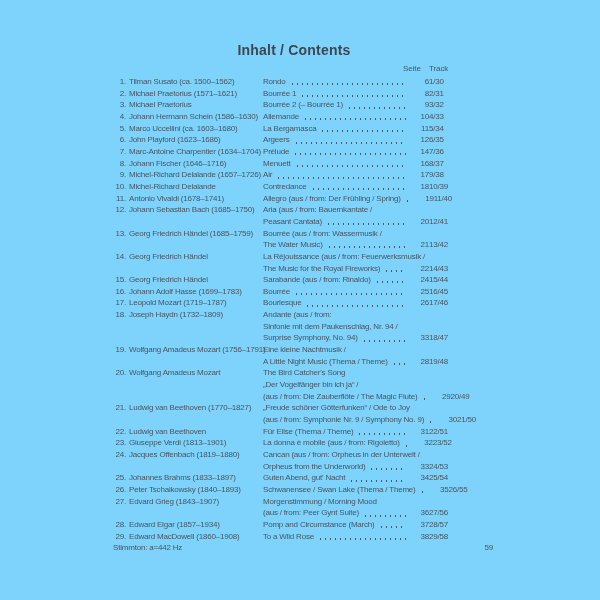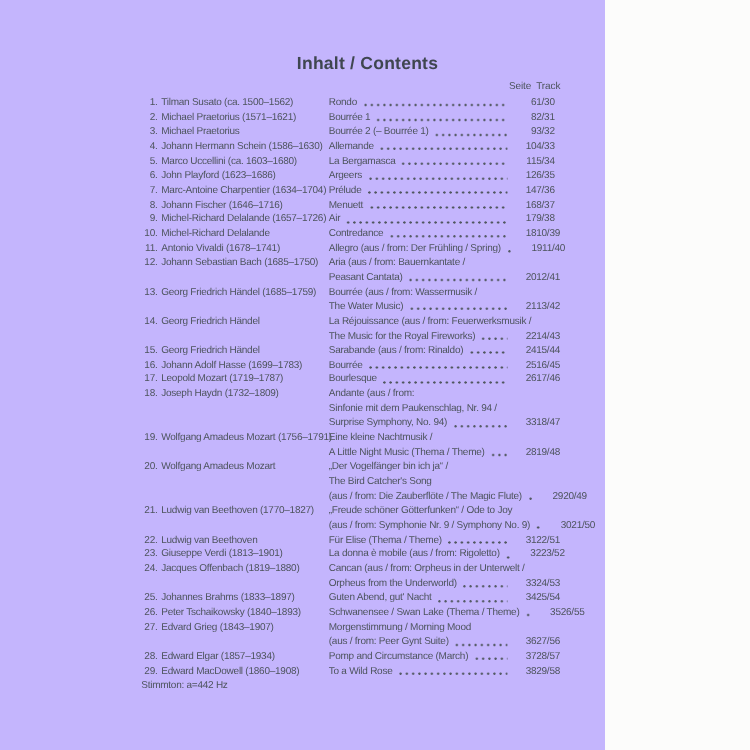--- a/index.html
+++ b/index.html
@@ -4,23 +4,23 @@
 <style>
   html, body { margin: 0; padding: 0; }
   body {
     width: 600px; height: 600px;
     background: #fcfcfb;
     font-family: "Liberation Sans", "DejaVu Sans", sans-serif;
     color: #4d545d;
   }
   .page {
     position: relative;
-    width: 484px; height: 600px;
+    width: 600px; height: 600px;
     overflow: hidden;
-    background: #c4b5fd;
+    background: #7dd3fc;
   }
   .content {
     position: absolute;
     left: 113px; top: 42px;
     width: 380px;
   }
   .title {
     width: 362px;
     text-align: center;
     font-size: 14px;
@@ -32,21 +32,21 @@
   .head-row {
     display: flex;
     width: 362px;
     margin-top: 5px;
     font-size: 8px;
     line-height: 11px;
     letter-spacing: -0.1px;
     color: #4d545d;
   }
   .head-spacer { flex: 1 1 auto; }
-  .head-page  { flex: 0 0 26px; width: 26px; text-align: center; white-space: nowrap; }
+  .head-page  { flex: 0 0 26px; width: 26px; text-align: left; white-space: nowrap; }
   .head-track { flex: 0 0 46px; width: 46px; white-space: nowrap; }
 
   .toc {
     margin-top: 2px;
     width: 362px;
     font-size: 8px;
     letter-spacing: -0.2px;
   }
   .entry { display: flex; align-items: flex-start; }
   .c-comp {
@@ -384,22 +384,22 @@
               <span class="c-track">19/48</span>
             </div>
           </div>
         </div>
         <div class="entry">
           <div class="c-comp">
             <span class="c-num">20.</span>
             <span class="c-name">Wolfgang Amadeus Mozart</span>
           </div>
           <div class="c-main">
+            <div class="pre-line">The Bird Catcher's Song</div>
             <div class="pre-line">„Der Vogelfänger bin ich ja“ /</div>
-            <div class="pre-line">The Bird Catcher's Song</div>
             <div class="last-line">
               <span class="t-text">(aus / from: Die Zauberflöte / The Magic Flute)</span>
               <span class="leader"></span>
               <span class="c-page">29</span>
               <span class="c-track">20/49</span>
             </div>
           </div>
         </div>
         <div class="entry">
           <div class="c-comp">

